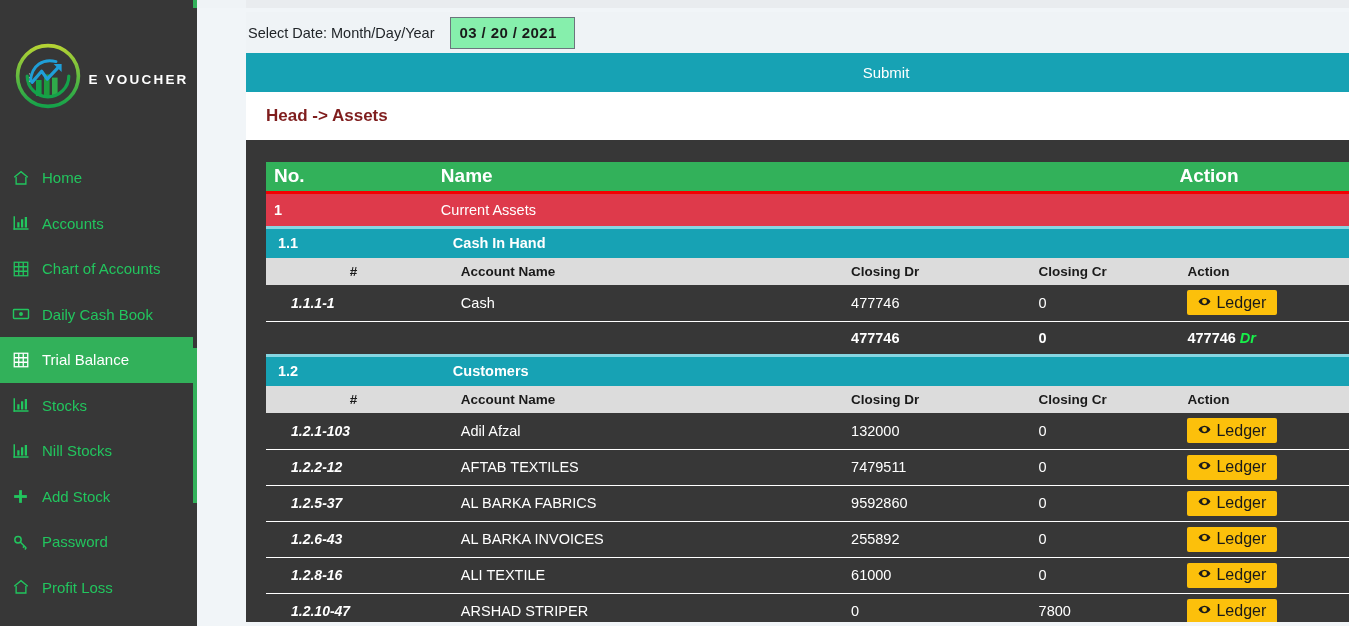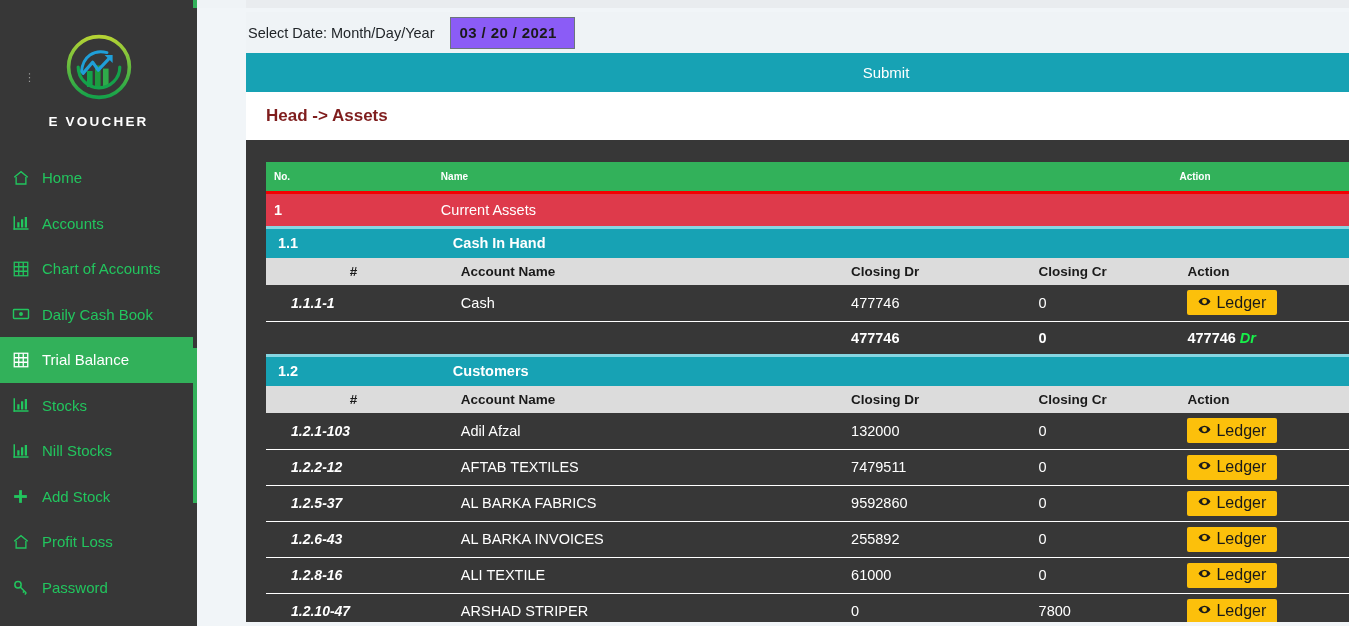--- a/index.html
+++ b/index.html
@@ -21,21 +21,21 @@
   }
   .brand {
     height: 155px;
     display: flex; align-items: center; justify-content: center;
     position: relative;
   }
   .brand-dot {
     position: absolute; left: 24px; top: 72px;
     color: #9a9a9a; font-size: 11px; line-height: 1;
   }
-  .logo-wrap { display: flex; flex-direction: column; align-items: center; }
+  .logo-wrap { display: flex; align-items: center; }
   .logo-text {
     color: #ffffff; font-size: 13.5px; font-weight: 700;
     letter-spacing: 2.2px; margin-top: 3px;
   }
   .nav { display: flex; flex-direction: column; }
   .nav-item {
     height: 45.5px;
     display: flex; align-items: center;
     padding-left: 12px;
     color: #22c55e; font-size: 15px;
@@ -89,21 +89,21 @@
     height: 41px;
     display: flex; align-items: center;
     padding-left: 2px;
     background: #eff3f6;
   }
   .date-label { font-size: 14.5px; color: #212529; }
   .date-input {
     margin-left: 16px;
     width: 125px; height: 32px;
     border: 1px solid #6c757d;
-    background: #8b5cf6;
+    background: #86efac;
     color: #1a1a1a;
     font-size: 15px; font-weight: 600;
     padding: 0 8px;
     font-family: "Liberation Sans", sans-serif;
     letter-spacing: 0.4px;
   }
   .submit-bar {
     height: 39px;
     background: #17a2b4;
     color: #ffffff;
@@ -135,21 +135,21 @@
   .c-name { width: 324px; }
   .c-dr   { width: 155px; }
   .c-cr   { width: 125px; }
   .c-act  { width: 190px; }
   .c-con  { width: 77px;  }
 
   
   tr.head-main td {
     background: #32b15a;
     color: #ffffff;
-    font-size: 10px; font-weight: 700;
+    font-size: 19px; font-weight: 700;
     height: 30px;
     vertical-align: middle;
   }
   tr.head-main td.a-no   { padding-left: 8px; }
   tr.head-main td.a-name { padding-left: 0px; }
   tr.head-main td.a-act  { padding-left: 0px; }
 
   
   tr.grp-1 td {
     background: #de3a4b;
@@ -355,38 +355,38 @@
           <svg width="17" height="17" viewBox="0 0 24 24" fill="currentColor">
             <rect x="10" y="3" width="4" height="18"></rect>
               <rect x="3" y="10" width="18" height="4"></rect>
           </svg>
         </span>
         <span class="nav-label">Add Stock</span>
       </div>
 
       <div class="nav-item">
         <span class="ico">
-          <svg width="18" height="18" viewBox="0 0 24 24" fill="none" stroke="currentColor" stroke-width="1.8">
-            <path d="M3 11 L12 3.5 L21 11"></path>
-              <path d="M5.5 10.5 V20 H18.5 V10.5"></path>
-          </svg>
-        </span>
-        <span class="nav-label">Profit Loss</span>
-      </div>
-
-      <div class="nav-item">
-        <span class="ico">
           <svg width="18" height="18" viewBox="0 0 24 24" fill="none" stroke="currentColor" stroke-width="2">
             <circle cx="8" cy="9" r="4.2"></circle>
               <path d="M11 12 L19 20"></path>
               <path d="M16.5 17.5 L14.5 19.5"></path>
               <path d="M19 20 L17 22"></path>
           </svg>
         </span>
         <span class="nav-label">Password</span>
+      </div>
+
+      <div class="nav-item">
+        <span class="ico">
+          <svg width="18" height="18" viewBox="0 0 24 24" fill="none" stroke="currentColor" stroke-width="1.8">
+            <path d="M3 11 L12 3.5 L21 11"></path>
+              <path d="M5.5 10.5 V20 H18.5 V10.5"></path>
+          </svg>
+        </span>
+        <span class="nav-label">Profit Loss</span>
       </div>
 
     </nav>
 
     <div class="side-strip">
       <i class="a"></i>
         <i class="b"></i>
     </div>
   </aside>
 

